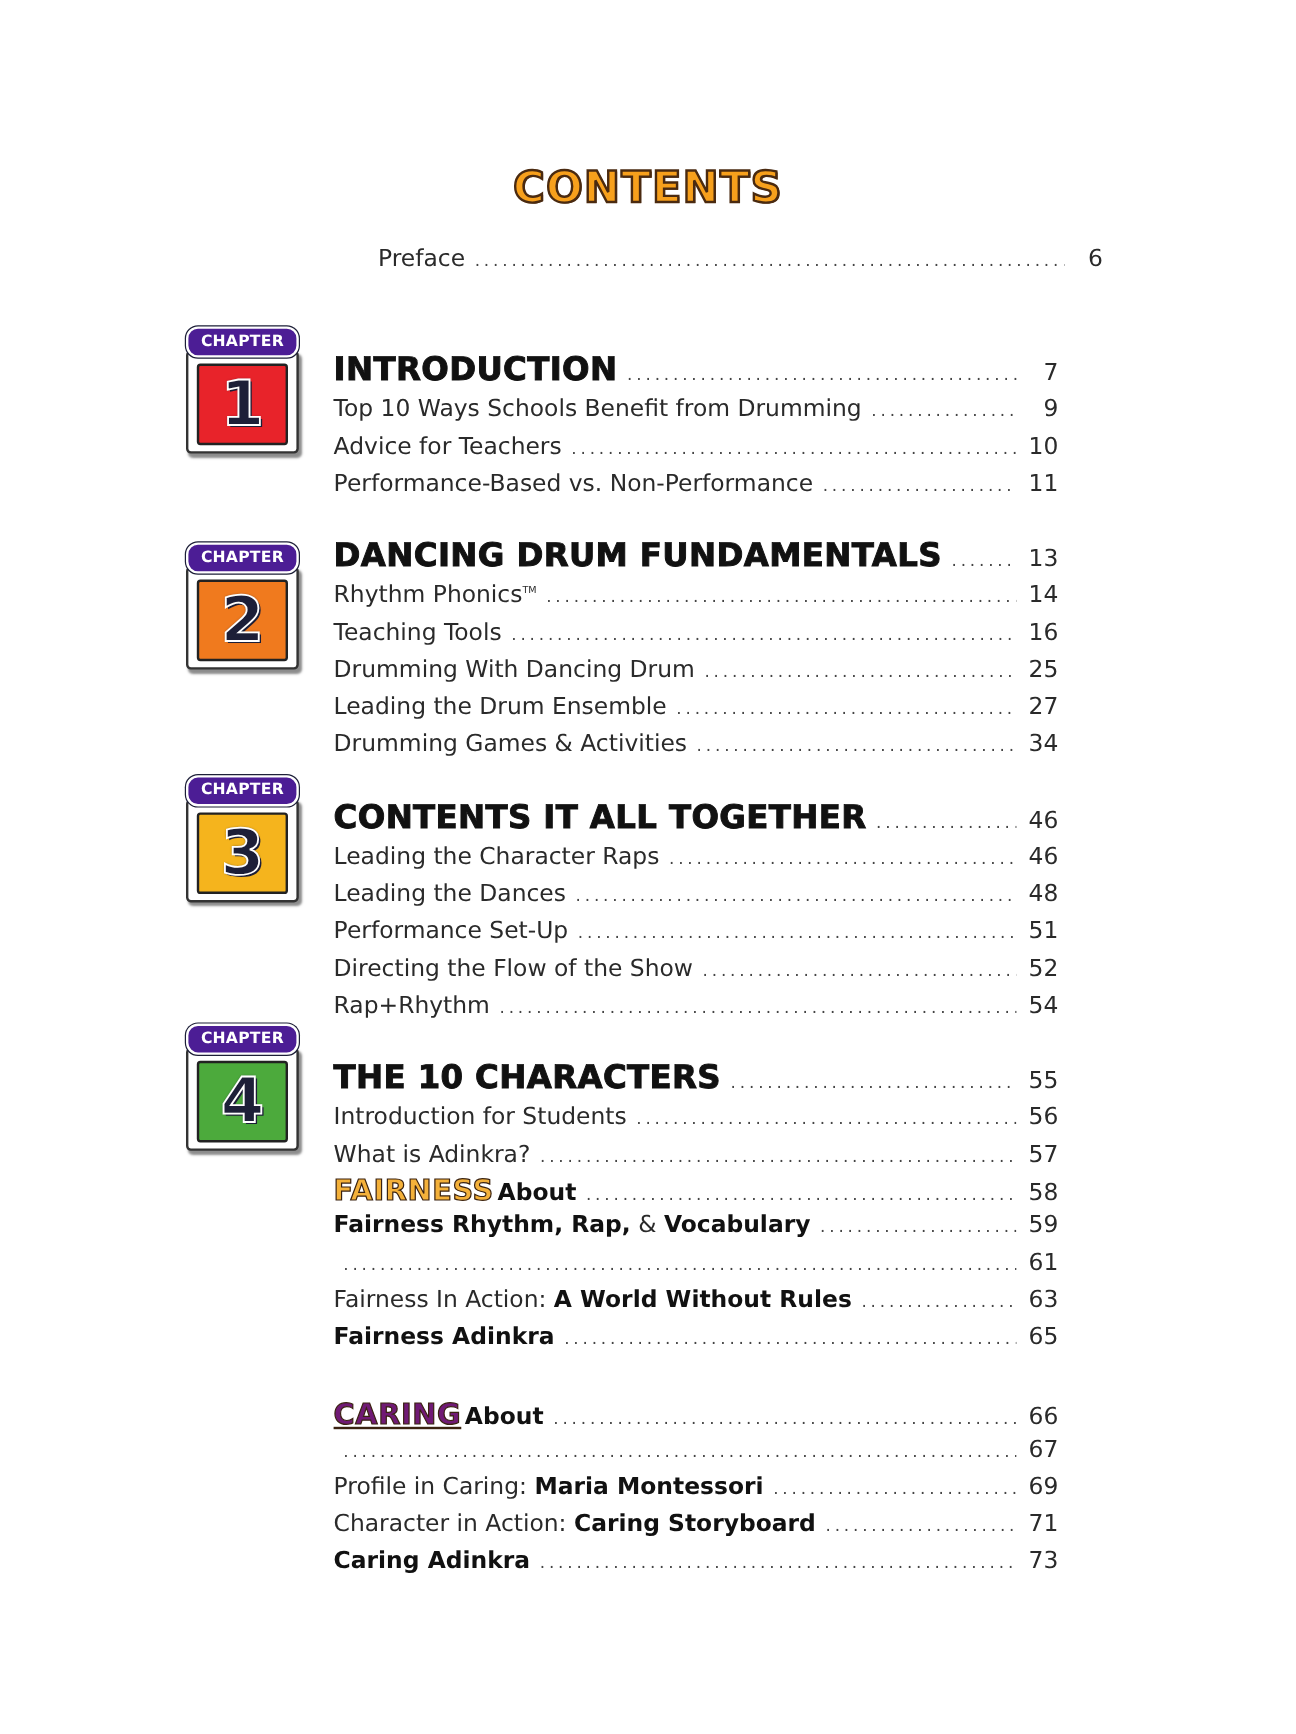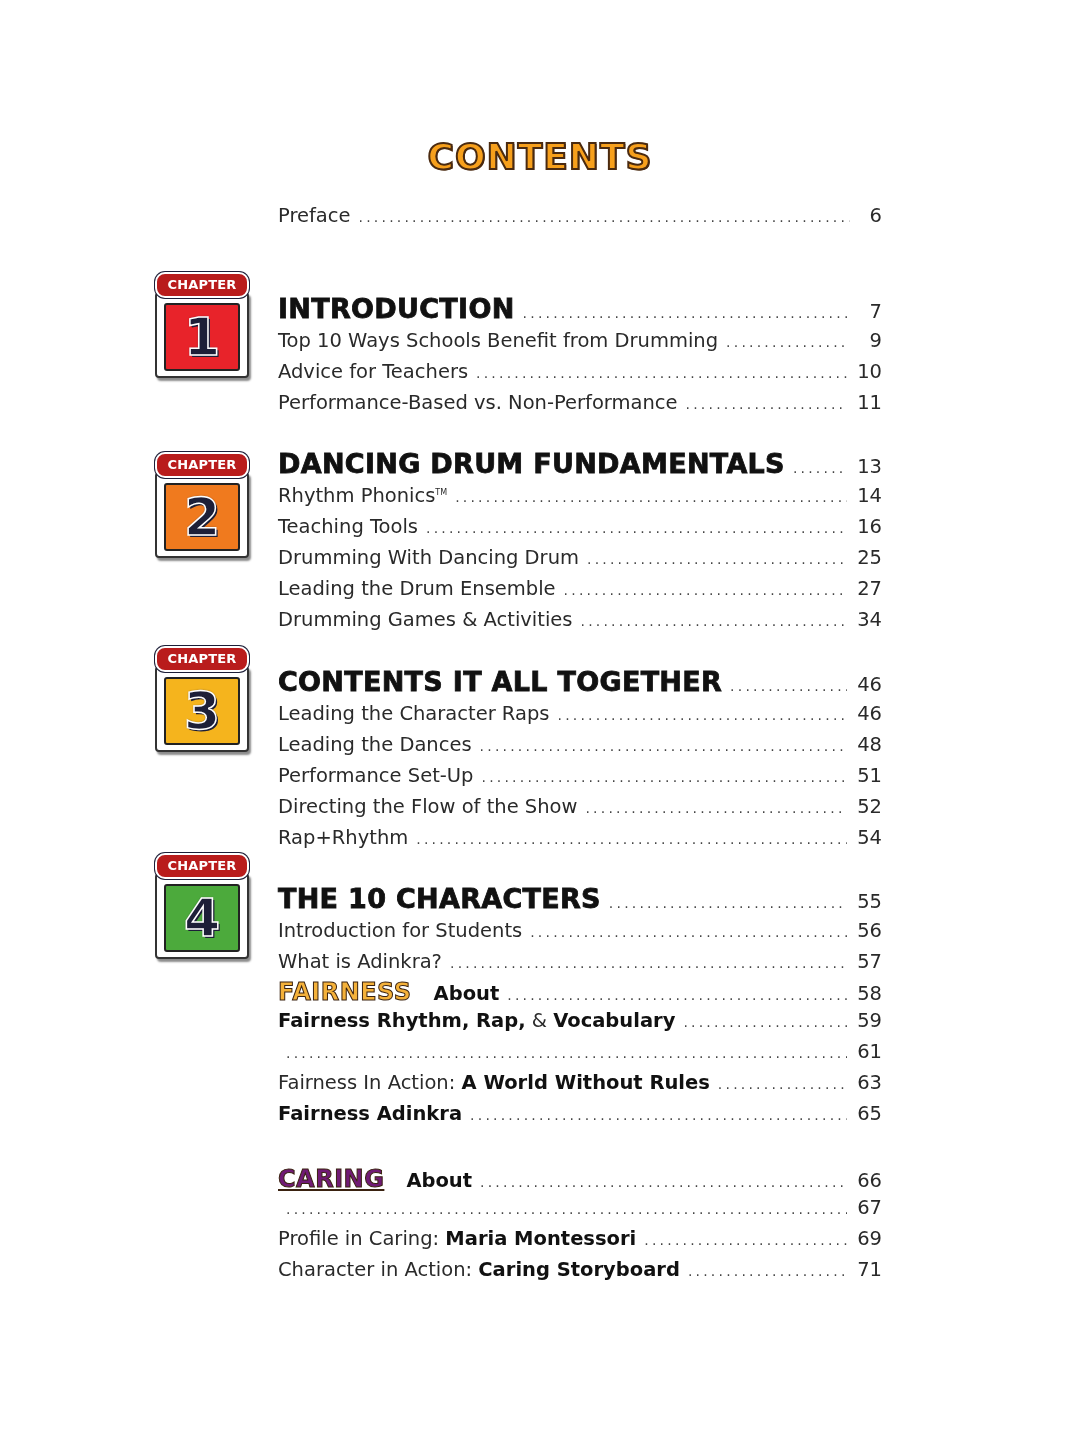--- a/index.html
+++ b/index.html
@@ -22,47 +22,47 @@
                color: #444; font-size: 14px; letter-spacing: 3.2px; }
   .row .dots::before { content: "..................................................................................................................................................................................................."; }
   .row .page { min-width: 22px; text-align: right; }
   .row.heading { height: 36px; margin-top: 32px; }
   .row.heading .label { font-weight: bold; font-size: 27px; color: #111; letter-spacing: 0.3px;
                         -webkit-text-stroke: 0.8px #111; }
   .b { font-weight: bold; color: #111; }
   .tm { font-size: 8px; vertical-align: super; }
 
   .badge-word { font-weight: bold; font-size: 24px; letter-spacing: 0.5px;
-                -webkit-text-stroke: 1px #3a2210; margin-right: 22px; }
+                -webkit-text-stroke: 1px #3a2210; margin-right: 3px; }
   .badge-word.fair { color: #f4b13a; }
   .badge-word.care { color: #701a75; text-decoration: underline; }
   .about { font-weight: bold; color: #111; }
 
   .chapter { position: absolute; left: 155px; width: 94px; }
   .chapter .tag { position: relative; z-index: 2; margin: 0 auto; width: 90px; height: 22px;
-                  background: #b91c1c; color: #fff; border-radius: 10px;
+                  background: #4c1d95; color: #fff; border-radius: 10px;
                   font-family: "DejaVu Sans", sans-serif; font-weight: bold; font-size: 13px;
                   line-height: 22px; text-align: center; letter-spacing: 0.2px;
                   border: 2px solid #fff; box-shadow: 0 0 0 1px #1d1f38; }
   .chapter .card { position: relative; margin-top: -6px; width: 90px; height: 82px;
                    background: #fff; border: 2px solid #333; border-radius: 4px;
                    box-shadow: 2px 3px 2px rgba(0,0,0,0.45); }
   .chapter .square { position: absolute; left: 7px; top: 9px; width: 72px; height: 64px;
                      border: 2px solid #222; border-radius: 3px;
                      display: flex; align-items: center; justify-content: center; }
   .chapter .num { font-family: "DejaVu Sans", sans-serif; font-weight: bold; font-size: 52px;
                   color: #1d1f38; -webkit-text-stroke: 1.5px #fff;
                   text-shadow: 0 0 2px #1d1f38, 2px 2px 0 #1d1f38; line-height: 1; }
 </style>
 </head>
 <body>
 
 <div class="title">CONTENTS</div>
 
-<div class="toc" style="top:204px;">
+<div class="toc" style="top:204px;margin-left:37px;">
   <div class="row">
     <span class="label">Preface</span>
     <span class="dots"></span>
     <span class="page">6</span>
   </div>
 </div>
 
 <div class="chapter" style="top:272px;">
   <div class="tag">CHAPTER</div>
   <div class="card">
@@ -242,13 +242,18 @@
   <div class="row">
     <span class="label"><span>Profile in Caring: </span><span class="b">Maria Montessori</span></span>
     <span class="dots"></span>
     <span class="page">69</span>
   </div>
   <div class="row">
     <span class="label"><span>Character in Action: </span><span class="b">Caring Storyboard</span></span>
     <span class="dots"></span>
     <span class="page">71</span>
   </div>
+  <div class="row">
+    <span class="label b">Caring Adinkra</span>
+    <span class="dots"></span>
+    <span class="page">73</span>
+  </div>
 </div>
 
 </body></html>

